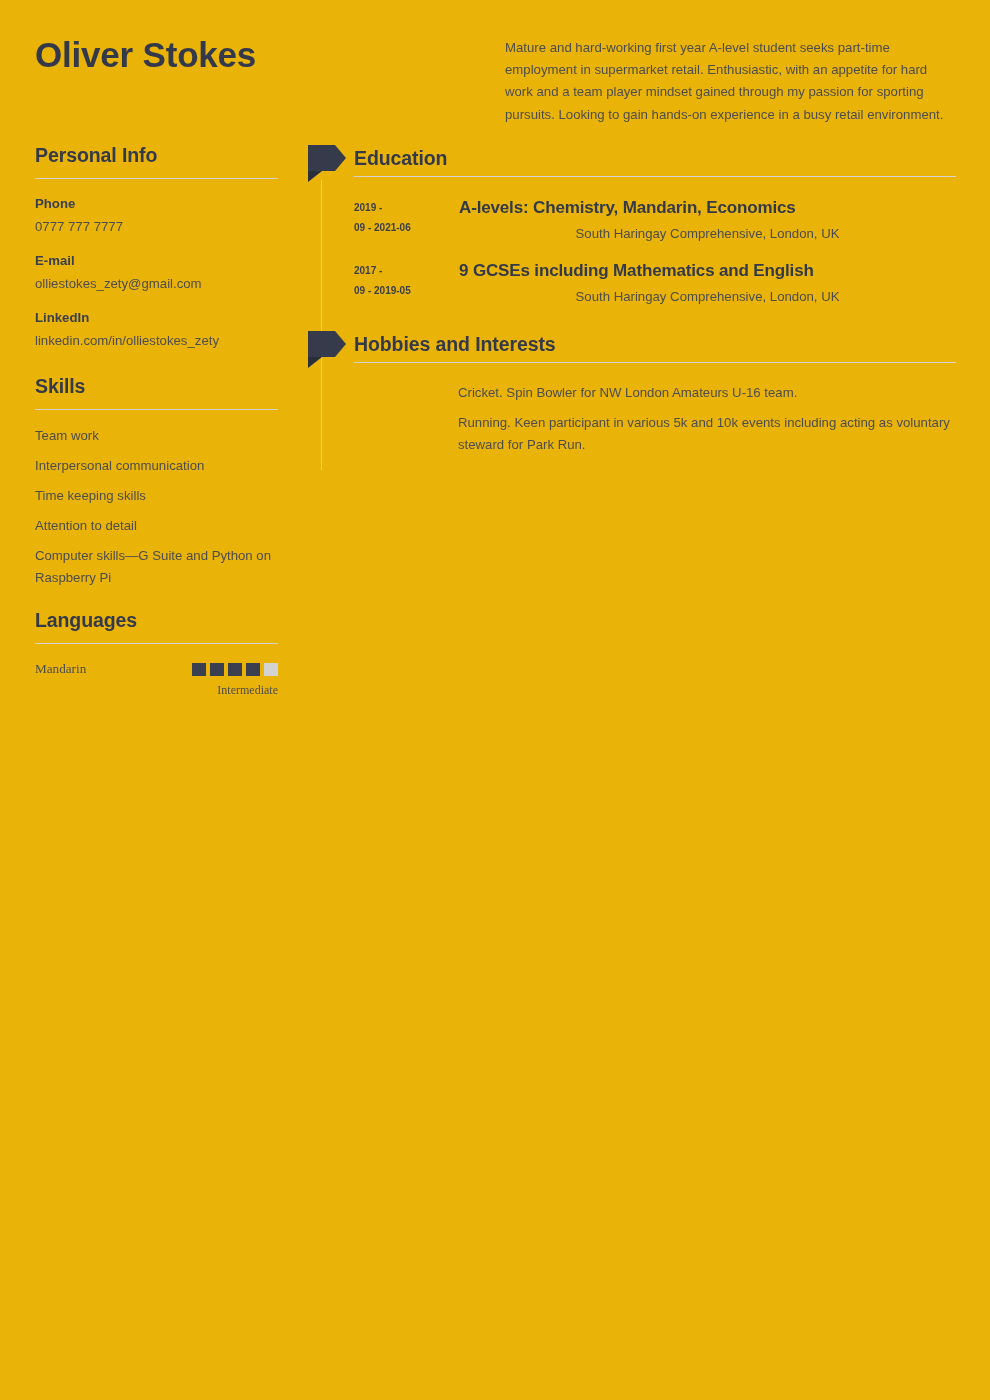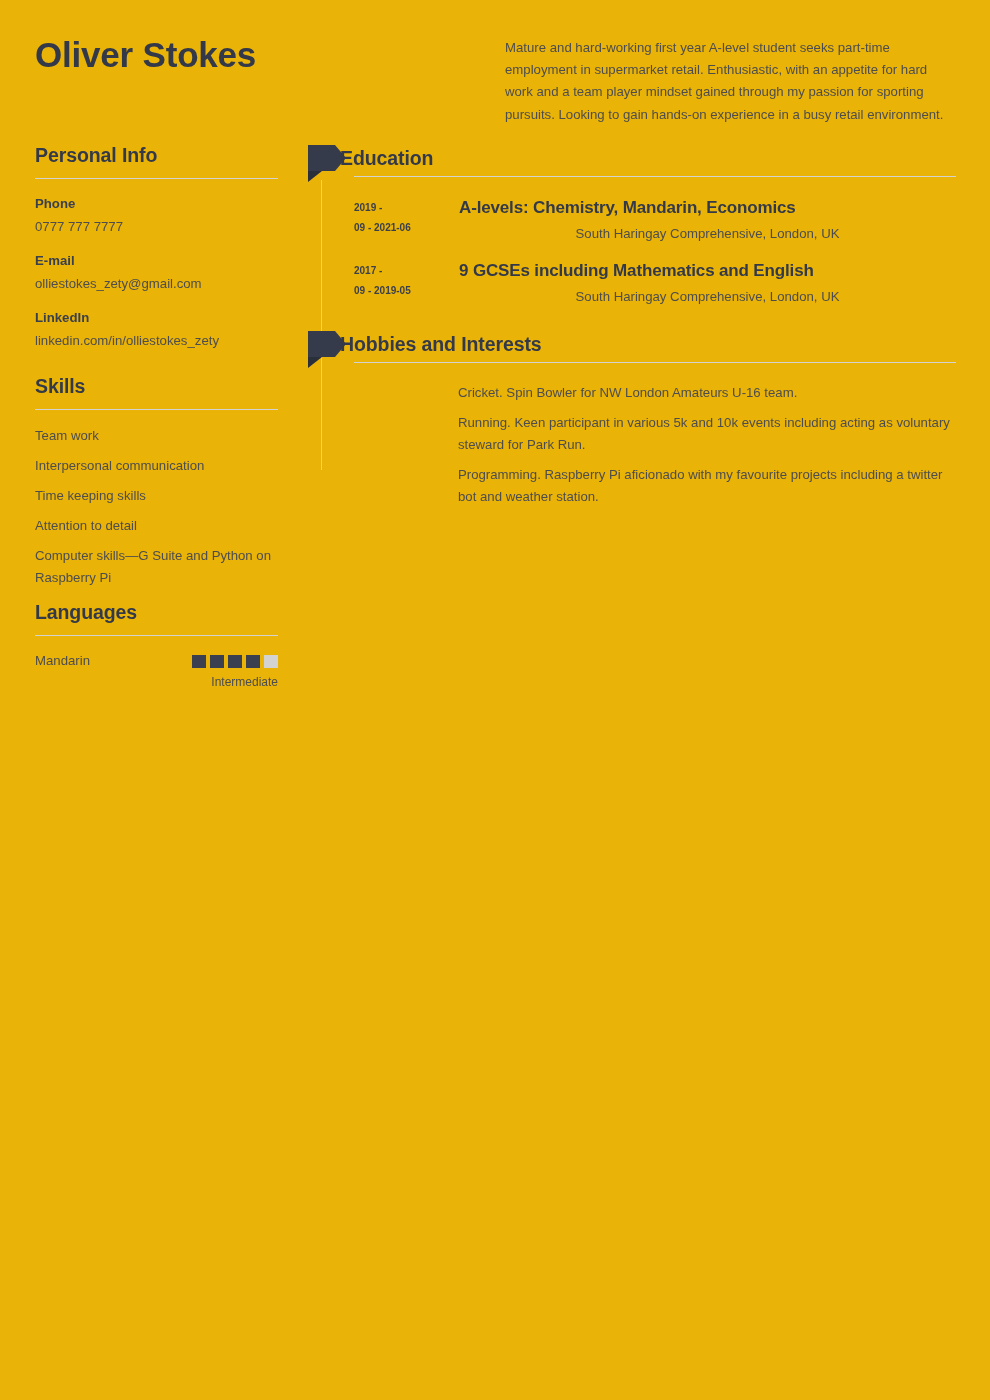--- a/index.html
+++ b/index.html
@@ -106,20 +106,21 @@
     font-size: 13.2px;
     color: #4d4d4d;
     line-height: 22px;
     margin-bottom: 8px;
   }
 
   .lang-row {
     position: relative;
     display: block;
     min-height: 40px;
+    font-family: Liberation Serif, serif;
   }
 
   .lang-name {
     position: absolute;
     left: 0;
     top: 0;
     font-size: 13.2px;
     color: #4d4d4d;
     line-height: 20px;
   }
@@ -190,21 +191,21 @@
     left: 0;
     top: 26px;
     width: 0;
     height: 0;
     border-left: 14px solid #2a2f3c;
     border-bottom: 11px solid transparent;
   }
 
   .main-heading {
     position: absolute;
-    left: 32px;
+    left: 46px;
     top: 2px;
     font-size: 19.5px;
     font-weight: bold;
     color: #333948;
     line-height: 28px;
     letter-spacing: -0.1px;
   }
 
   .main-rule {
     position: absolute;
@@ -305,21 +306,21 @@
       <div class="side-heading">Skills</div>
       <div class="side-rule"></div>
 
       <div class="skill-item">Team work</div>
       <div class="skill-item">Interpersonal communication</div>
       <div class="skill-item">Time keeping skills</div>
       <div class="skill-item">Attention to detail</div>
       <div class="skill-item">Computer skills—G Suite and Python on Raspberry Pi</div>
     </div>
 
-    <div class="side-section" style="margin-top:10px;">
+    <div class="side-section" style="margin-top:18px;">
       <div class="side-heading">Languages</div>
       <div class="side-rule"></div>
 
       <div class="lang-row">
         <div class="lang-name">Mandarin</div>
         <div class="lang-meter">
           <span class="lang-box on"></span>
           <span class="lang-box on"></span>
           <span class="lang-box on"></span>
           <span class="lang-box on"></span>
@@ -372,19 +373,18 @@
           <span class="ribbon-tip"></span>
           <span class="ribbon-fold"></span>
         </div>
         <div class="main-heading">Hobbies and Interests</div>
         <div class="main-rule"></div>
       </div>
 
       <div class="hobby-list">
         <div class="hobby-item">Cricket. Spin Bowler for NW London Amateurs U-16 team.</div>
         <div class="hobby-item">Running. Keen participant in various 5k and 10k events including acting as voluntary steward for Park Run.</div>
-        <div class="hobby-item">Programming. Raspberry Pi aficionado with my favourite projects including a twitter bot and weather station.</div>
       </div>
     </div>
 
   </div>
 
 </div>
 
 </body></html>

